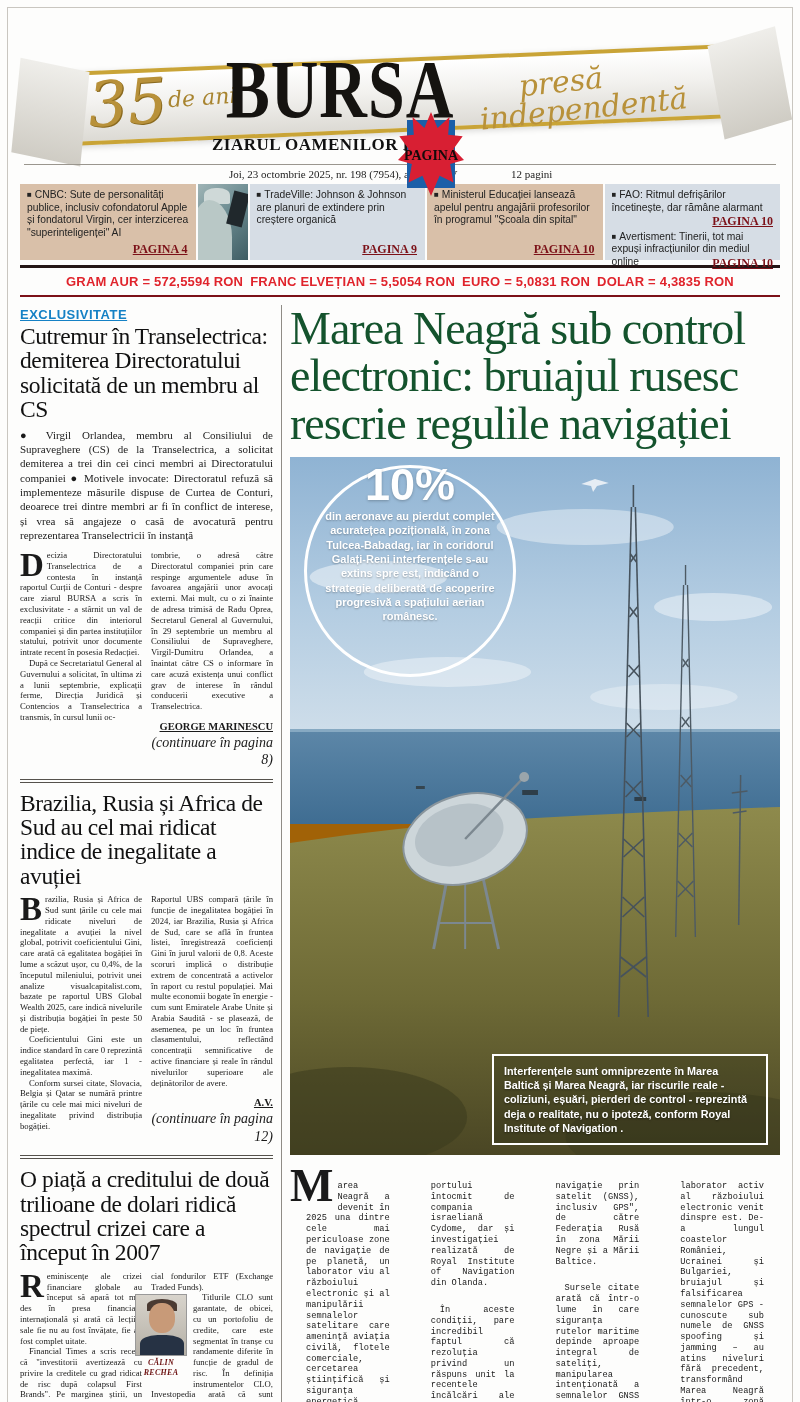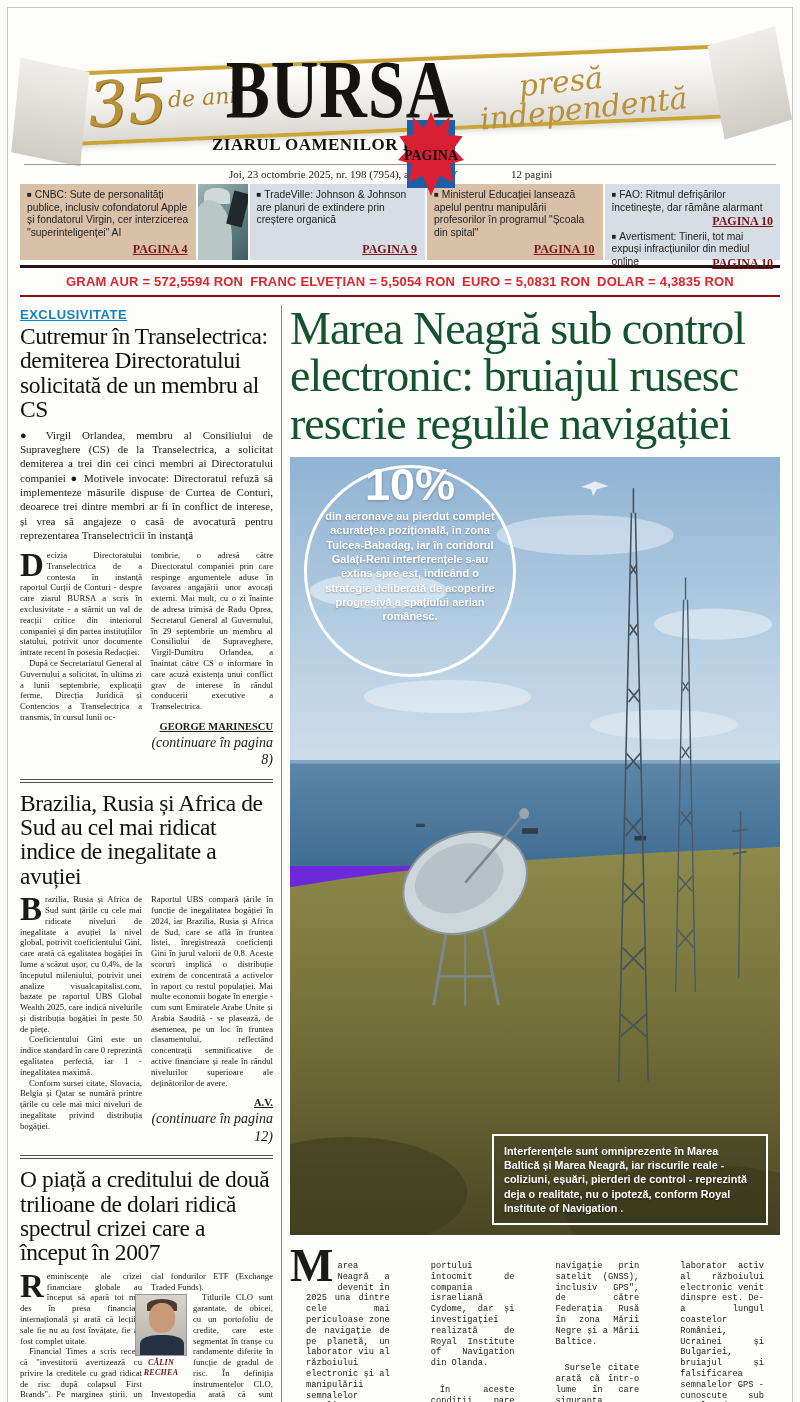--- a/index.html
+++ b/index.html
@@ -82,21 +82,21 @@
 
   .authorbox{float:left;width:52px;margin:2px 6px 2px -16px;position:relative;}
   .authorphoto{width:52px;height:62px;background:linear-gradient(180deg,#d8d4cc 0%,#b5b0a6 100%);position:relative;overflow:hidden;border:1px solid #999;}
   .authorphoto .head{position:absolute;left:13px;top:8px;width:26px;height:30px;background:#c89a78;border-radius:46%;}
   .authorphoto .hair{position:absolute;left:11px;top:4px;width:30px;height:12px;background:#4a3a32;border-radius:50% 50% 0 0;}
   .authorphoto .suit{position:absolute;left:4px;bottom:-2px;width:44px;height:22px;background:#263244;border-radius:40% 40% 0 0;}
   .authorname{font-weight:bold;font-size:8px;color:#6e1414;text-align:center;line-height:1.15;margin-top:2px;letter-spacing:.3px;font-style:italic;}
 
   
   h1.mainhead{font-weight:normal;font-size:46px;line-height:1.03;margin:0 0 10px 0;letter-spacing:-1px;color:#14532d;}
-  .photo{position:relative;width:100%;height:778px;background:#6d28d9;overflow:hidden;}
+  .photo{position:relative;width:100%;height:698px;background:#a16207;overflow:hidden;}
   .photo svg{position:absolute;inset:0;width:100%;height:100%;}
   .statcircle{position:absolute;left:14px;top:8px;width:212px;height:212px;border:3px solid #fff;border-radius:50%;
       color:#fff;text-align:center;font-family:"Liberation Sans",sans-serif;}
   .statnum{font-weight:bold;font-size:45px;line-height:1;margin-top:-6px;text-shadow:0 1px 3px rgba(0,0,0,.25);
            background:linear-gradient(180deg,rgba(159,192,220,0) 0,rgba(159,192,220,0) 100%);display:inline-block;padding:0 8px;}
   .stattext{font-weight:bold;font-size:11px;line-height:1.3;margin:2px 14px 0 14px;text-shadow:0 1px 2px rgba(0,0,0,.3);}
   .photocap{position:absolute;right:12px;bottom:10px;width:276px;border:2px solid #fff;background:rgba(25,28,12,.22);
       color:#fff;font-family:"Liberation Sans",sans-serif;font-weight:bold;font-size:10.8px;line-height:1.32;
       padding:8px 10px;text-shadow:0 1px 2px rgba(0,0,0,.45);}
   .cols4{display:flex;gap:9px;margin-top:10px;}
@@ -140,21 +140,21 @@
     <div class="tease-photo">
       <div class="ph-cap"></div>
       <div class="ph-body"></div>
       <div class="ph-scope"></div>
     </div>
     <div class="tease t-blue">
       <span class="bullet">■</span><span>TradeVille: Johnson &amp; Johnson  are planuri de extindere prin creștere organică</span>
       <span class="pageref">PAGINA 9</span>
     </div>
     <div class="tease t-tan">
-      <span class="bullet">■</span><span>Ministerul Educației lansează apelul pentru manipulării profesorilor în programul "Școala din spital"</span>
+      <span class="bullet">■</span><span>Ministerul Educației lansează apelul pentru angajării profesorilor în programul "Școala din spital"</span>
       <span class="pageref">PAGINA 10</span>
     </div>
     <div class="tease t-blue t4">
       <div class="item">
         <span class="bullet">■</span><span>FAO: Ritmul defrișărilor încetinește, dar rămâne alarmant</span>
         <span class="pageref inline">PAGINA 10</span>
       </div>
       <div class="item">
         <span class="bullet">■</span><span>Avertisment: Tinerii, tot mai expuși infracțiunilor din mediul online</span>
         <span class="pageref inline">PAGINA 10</span>

